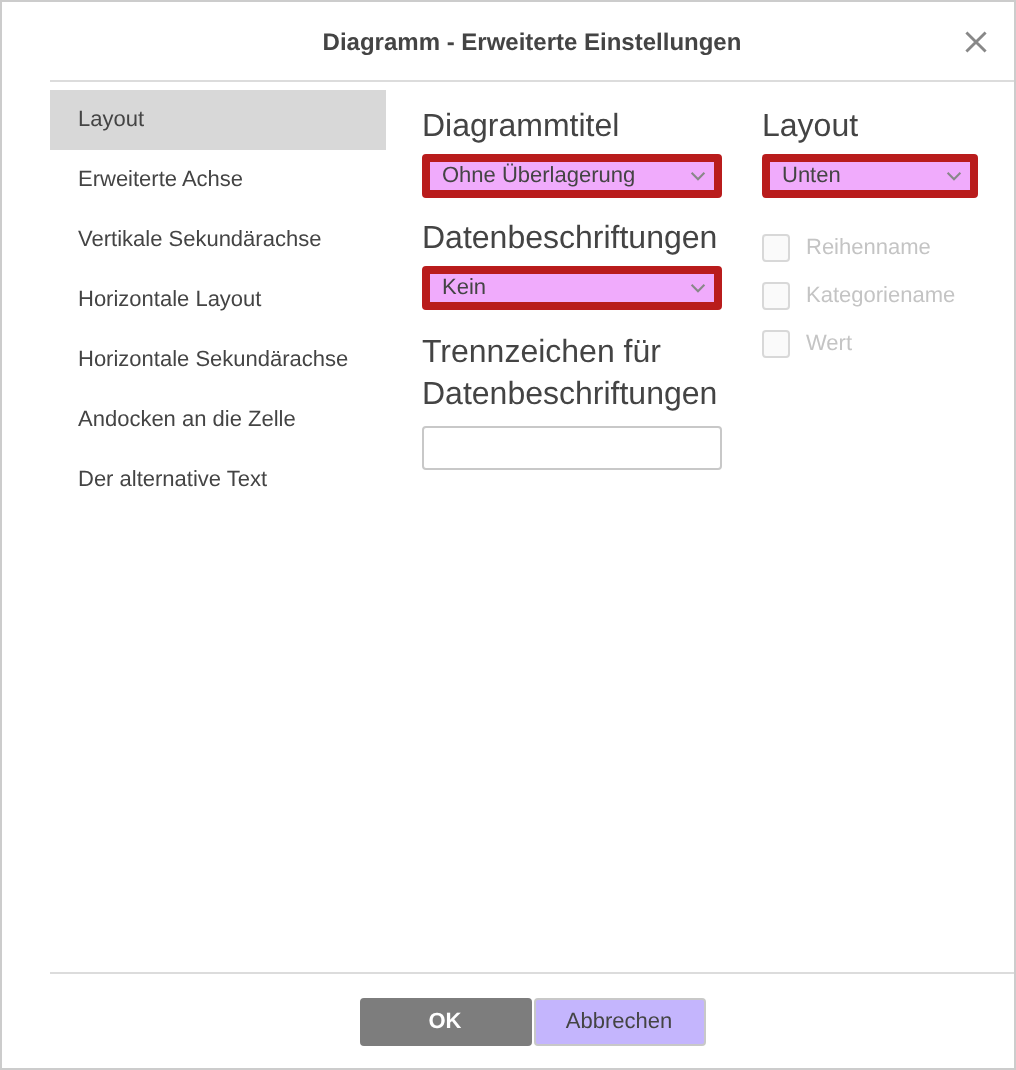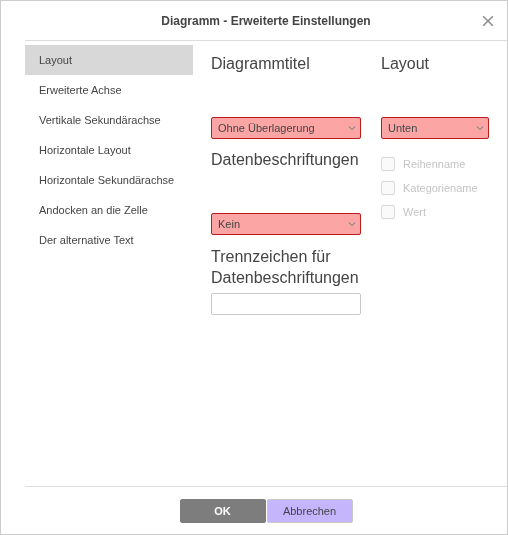--- a/index.html
+++ b/index.html
@@ -59,30 +59,29 @@
     flex: 1;
     padding: 14px 18px 0 18px;
   }
   .row { display: flex; gap: 20px; }
   .field { display: flex; flex-direction: column; margin-bottom: 12px; }
   .field .label { font-size: 16px; color: #444; margin-bottom: 4px; }
 
   .select {
     position: relative;
     height: 22px;
-    border: 1px solid #b91c1c;
-    border-radius: 2px;
-    background: #fca5a5;
+    border: 4px solid #b91c1c;
+    border-radius: 2px;
+    background: #f0abfc;
     display: flex;
     align-items: center;
     padding: 0 20px 0 6px;
     font-size: 11px;
     color: #444;
     cursor: pointer;
-    margin-top: 40px;
   }
   .select .chev {
     position: absolute; right: 4px; top: 50%; transform: translateY(-50%);
     color: #888;
   }
   .select .chev svg { width: 8px; height: 8px; display: block; }
 
   .text-input {
     height: 22px;
     border: 1px solid #c8c8c8;

